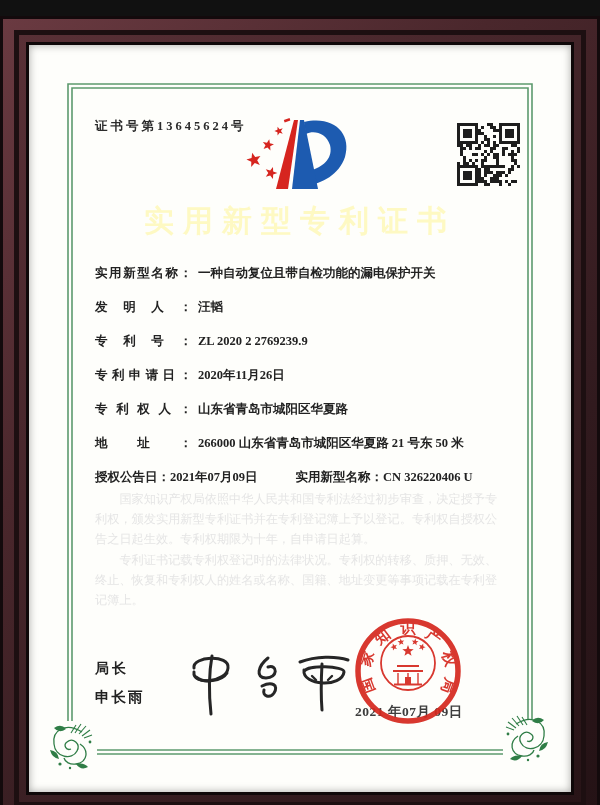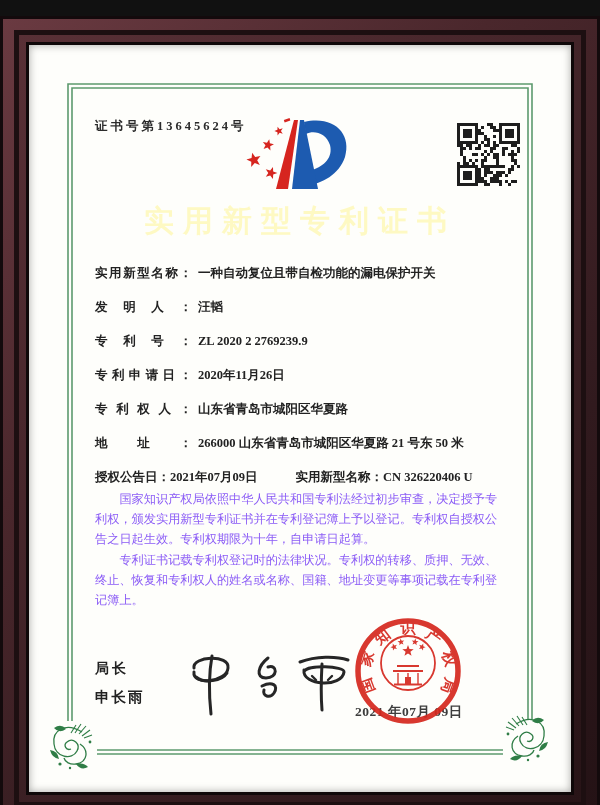--- a/index.html
+++ b/index.html
@@ -16,21 +16,21 @@
   
   .cert-number{left:95px;top:102px;font-size:12.5px;font-weight:600;color:#2b2b2b;letter-spacing:3px;}
   .title{left:0;top:185px;width:600px;text-align:center;font-size:30px;font-weight:700;
          color:#fef9c3;letter-spacing:9px;}
   .fields{left:95px;top:251px;width:414px;color:#222;}
   .row{display:flex;align-items:flex-end;margin-bottom:20.5px;font-size:12.5px;line-height:13.5px;font-weight:600;white-space:nowrap;}
   .flabel{display:inline-block;width:97px;text-align:justify;text-align-last:justify;}
   .fvalue{margin-left:6px;}
   .grant .glabel{font-weight:600;}
   .grant .g2{margin-left:38px;}
-  .paras{left:95px;top:473px;width:412px;color:#8b5cf6;font-size:12.2px;line-height:20.2px;}
+  .paras{left:95px;top:473px;width:412px;color:#e5e5e5;font-size:12.2px;line-height:20.2px;}
   .paras p{margin:0;text-indent:2em;font-weight:500;}
   .director{left:95px;top:644px;font-size:14px;font-weight:700;color:#222;letter-spacing:3px;}
   .director-name{left:95px;top:672px;font-size:14.5px;font-weight:700;color:#222;letter-spacing:2px;}
   .seal-date{left:355px;top:687px;font-size:13.5px;color:#3d3d3d;font-weight:600;letter-spacing:.5px;}
   svg{display:block;}
 </style>
 </head>
 <body>
 
 <div class="page">

